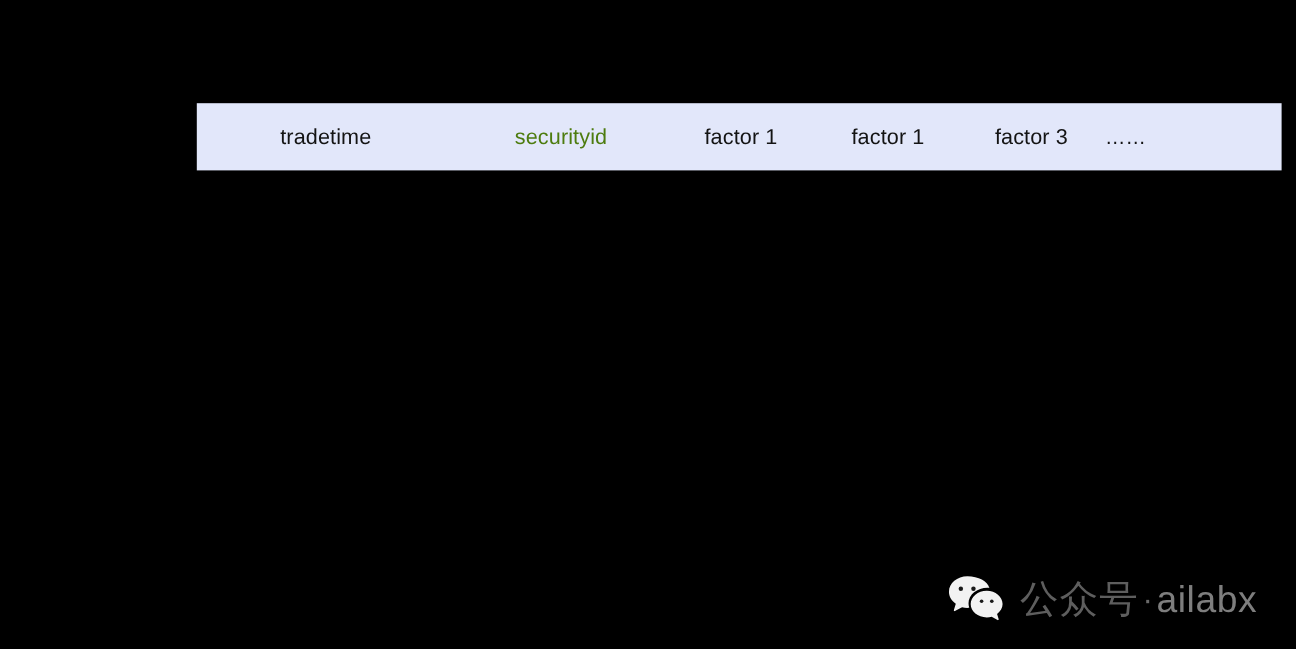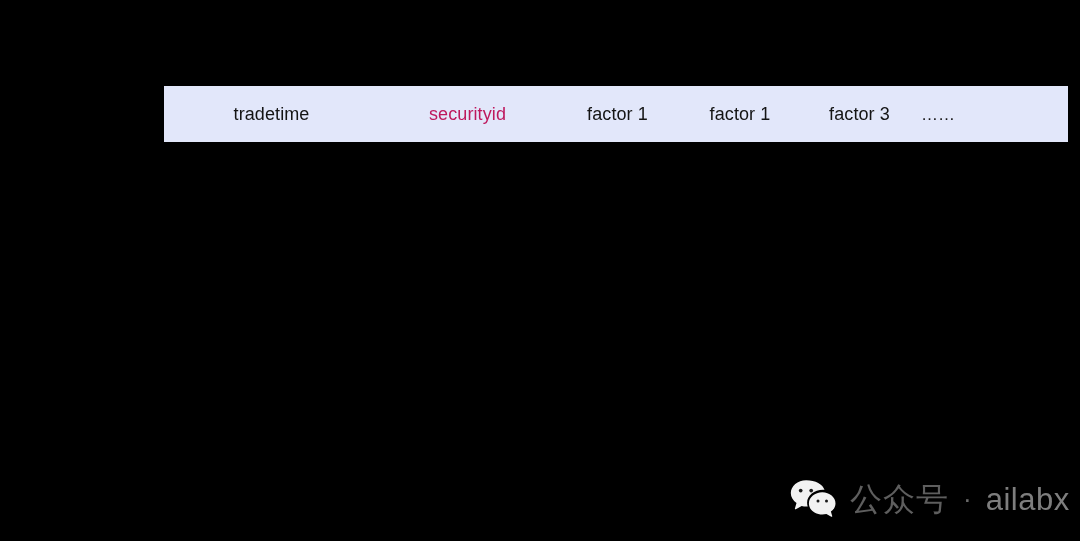--- a/index.html
+++ b/index.html
@@ -79,21 +79,21 @@
   }
   #wechat-icon {
     width: 46px;
     height: 40px;
     display: block;
     flex: none;
   }
   #watermark-text {
     display: flex;
     align-items: center;
-    gap: 12px;
+    gap: 1px;
   }
   .wm-cn {
     font-size: 32px;
     color: #5e5e5e;
     letter-spacing: 1px;
     line-height: 1;
     font-family: "DejaVu Sans", "Liberation Sans", sans-serif;
   }
   .wm-dot {
     font-size: 26px;
@@ -113,21 +113,21 @@
 <body>
 
 <div id="canvas" style="background: rgb(0, 0, 0);">
 
   <div id="schema-bar" style="background: rgb(226, 231, 250);">
 
     <div class="col-cell c0" style="color: rgb(20, 20, 20);">
       <span>tradetime</span>
     </div>
 
-    <div class="col-cell c1" style="color: #be185d;">
+    <div class="col-cell c1" style="color: #4d7c0f;">
       <span>securityid</span>
     </div>
 
     <div class="col-cell c2" style="color: rgb(20, 20, 20);">
       <span>factor 1</span>
     </div>
 
     <div class="col-cell c3" style="color: rgb(20, 20, 20);">
       <span>factor 1</span>
     </div>

